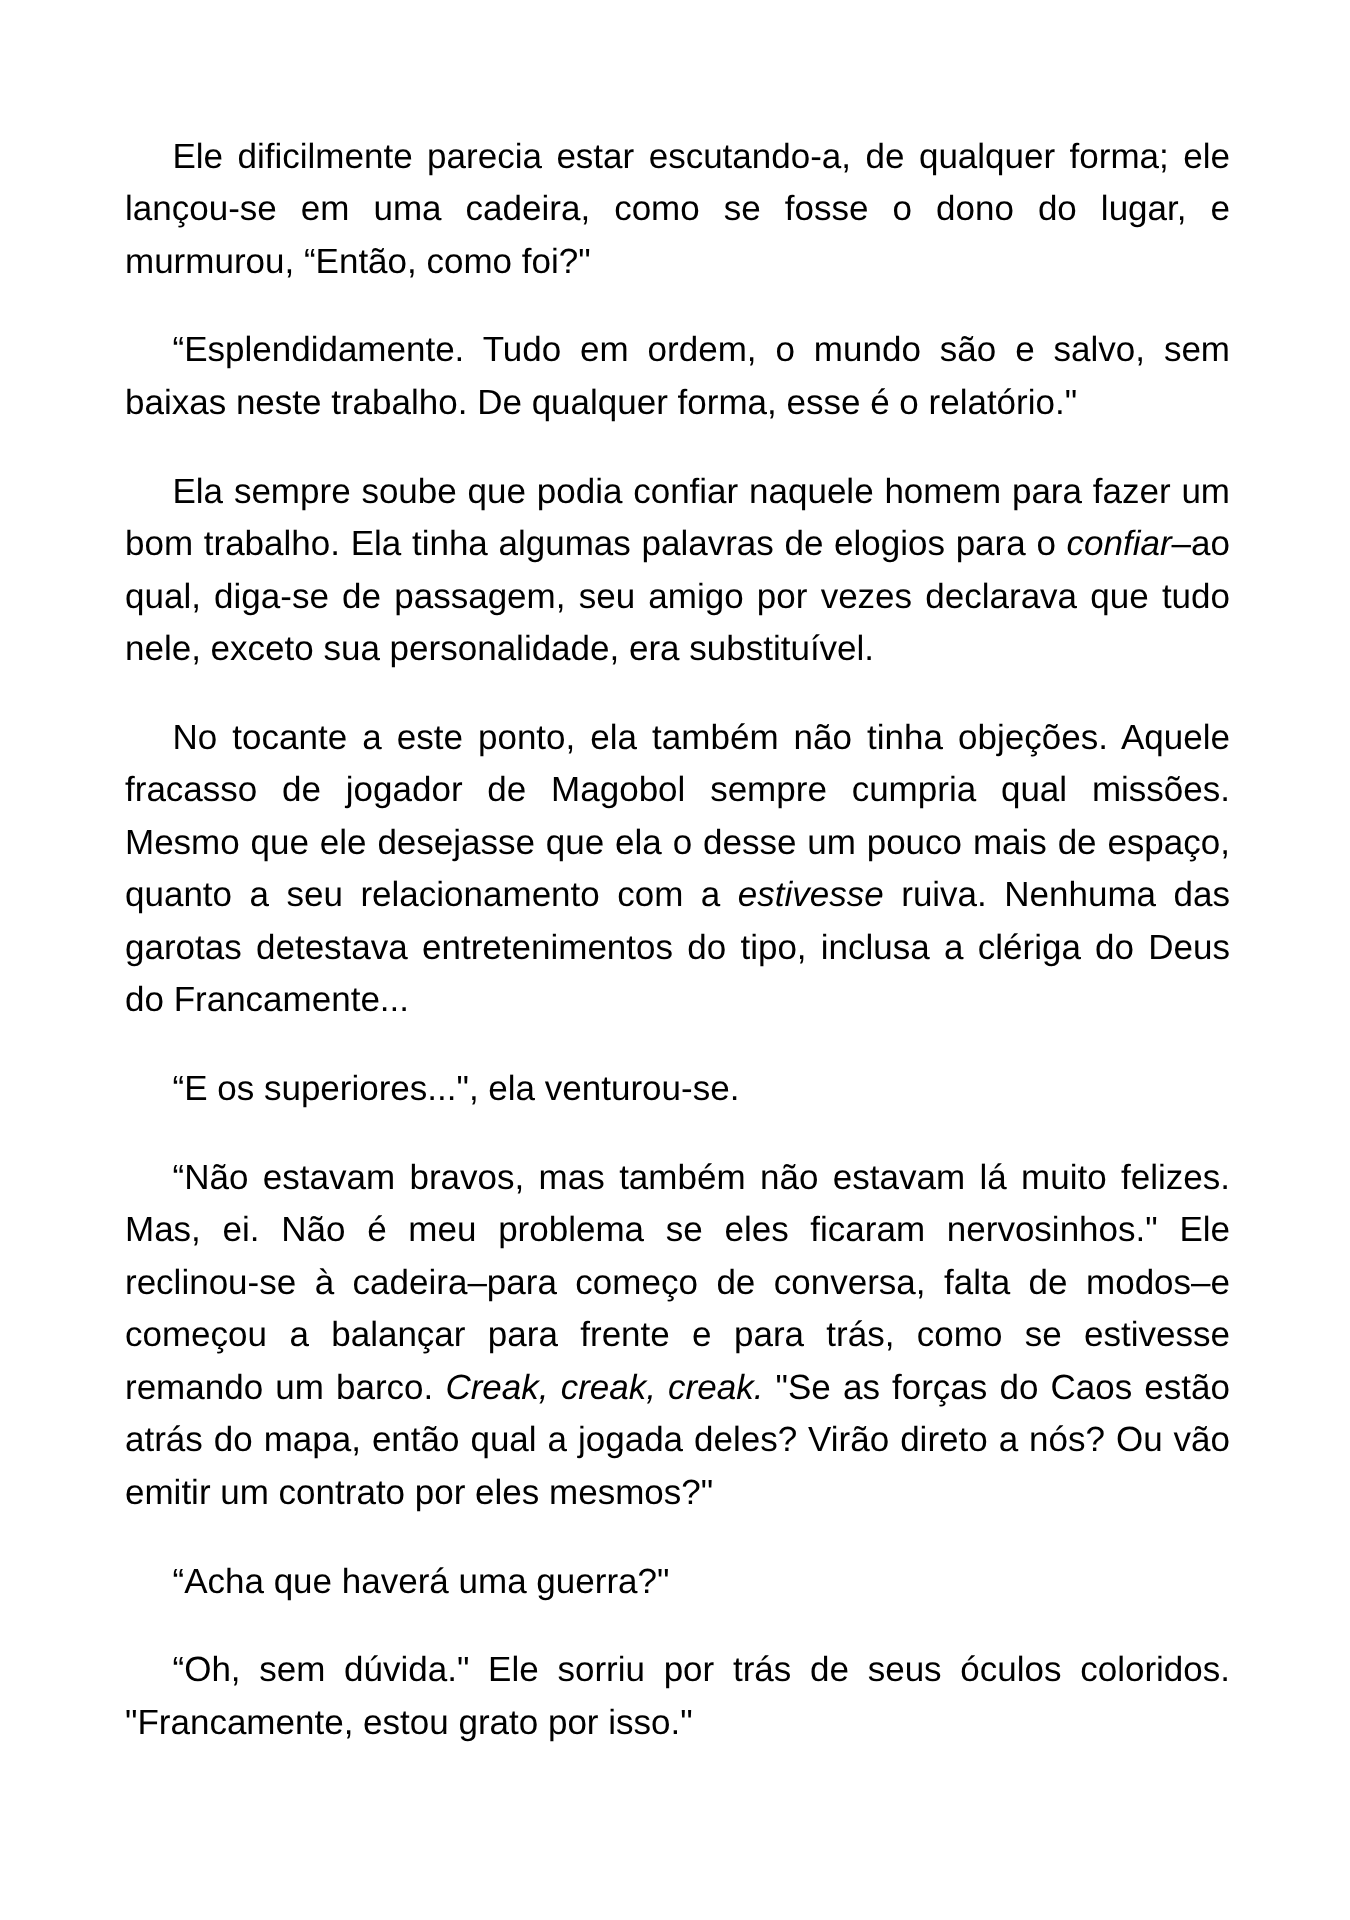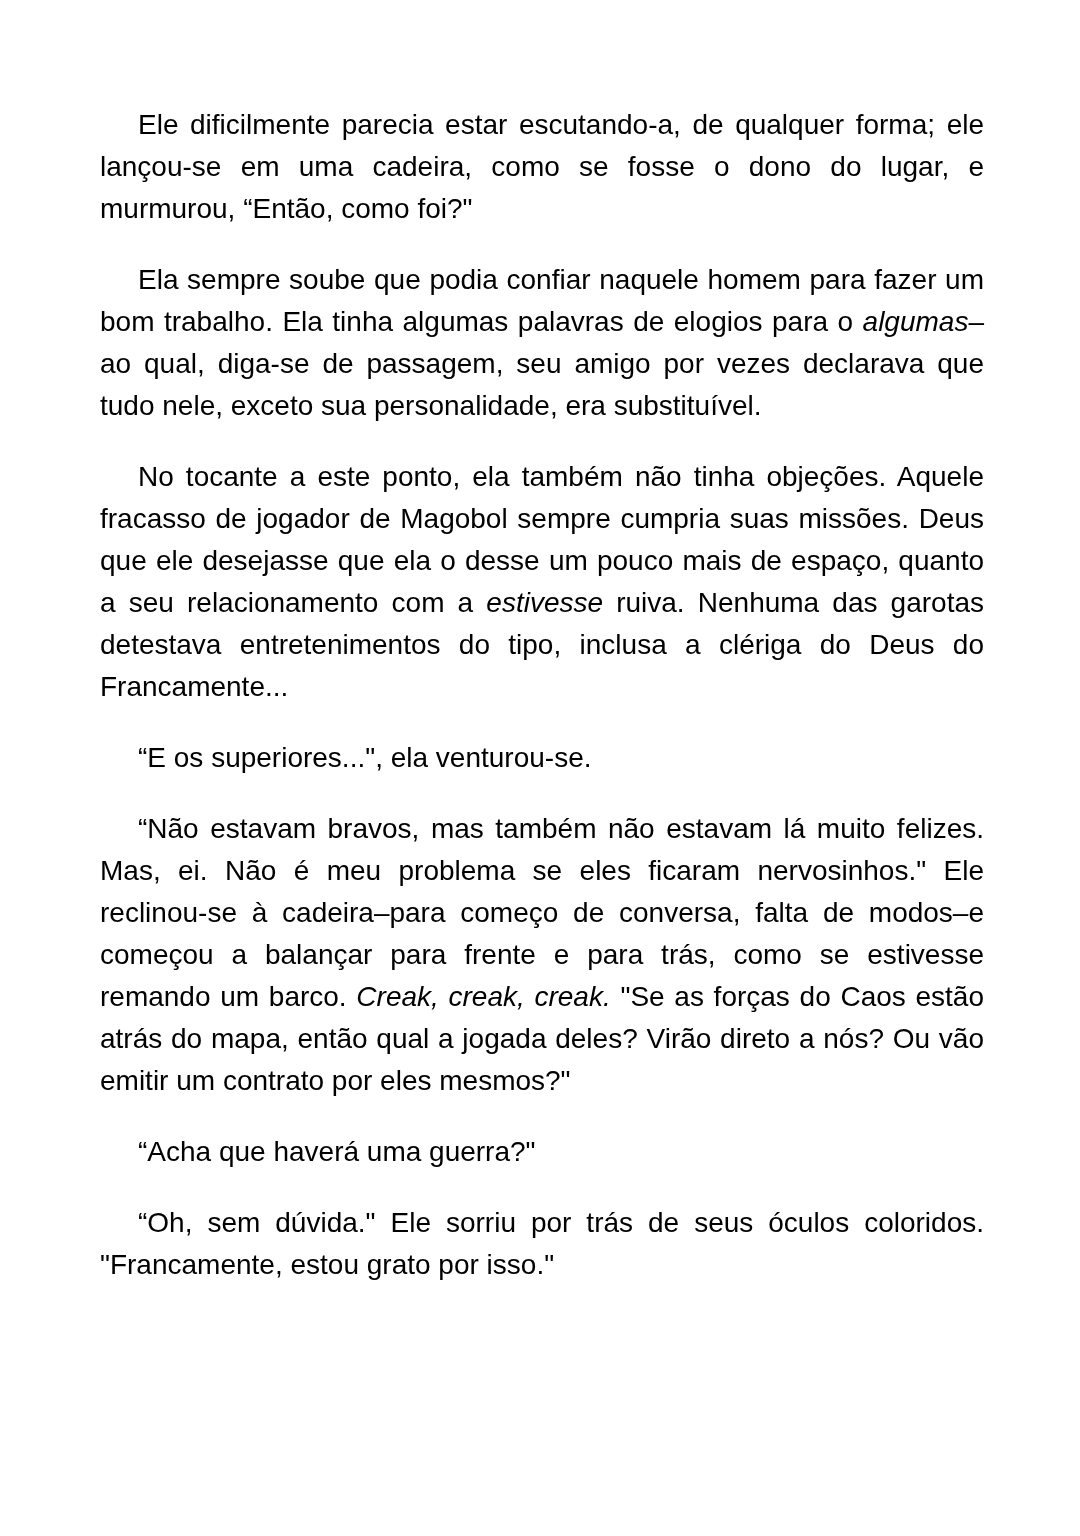--- a/index.html
+++ b/index.html
@@ -74,22 +74,23 @@
 </style>
 </head>
 <body>
 
 <div class="page">
 
   <div class="watermark watermark-top"></div>
 
   <div class="text-body">
       <p class="para"><span>Ele dificilmente parecia estar escutando-a, de qualquer forma; ele lançou-se em uma cadeira, como se fosse o dono do lugar, e murmurou, “Então, como foi?"</span></p>
-      <p class="para"><span>Ela sempre soube que podia confiar naquele homem para fazer um bom trabalho. Ela tinha algumas palavras de elogios para o </span><i>algumas</i><span>–ao qual, diga-se de passagem, seu amigo por vezes declarava que tudo nele, exceto sua personalidade, era substituível.</span></p>
-      <p class="para"><span>No tocante a este ponto, ela também não tinha objeções. Aquele fracasso de jogador de Magobol sempre cumpria suas missões. Deus que ele desejasse que ela o desse um pouco mais de espaço, quanto a seu relacionamento com a </span><i>estivesse</i><span> ruiva. Nenhuma das garotas detestava entretenimentos do tipo, inclusa a clériga do Deus do Francamente...</span></p>
+      <p class="para"><span>“Esplendidamente. Tudo em ordem, o mundo são e salvo, sem baixas neste trabalho. De qualquer forma, esse é o relatório."</span></p>
+      <p class="para"><span>Ela sempre soube que podia confiar naquele homem para fazer um bom trabalho. Ela tinha algumas palavras de elogios para o </span><i>confiar</i><span>–ao qual, diga-se de passagem, seu amigo por vezes declarava que tudo nele, exceto sua personalidade, era substituível.</span></p>
+      <p class="para"><span>No tocante a este ponto, ela também não tinha objeções. Aquele fracasso de jogador de Magobol sempre cumpria qual missões. Mesmo que ele desejasse que ela o desse um pouco mais de espaço, quanto a seu relacionamento com a </span><i>estivesse</i><span> ruiva. Nenhuma das garotas detestava entretenimentos do tipo, inclusa a clériga do Deus do Francamente...</span></p>
       <p class="para short"><span>“E os superiores...", ela venturou-se.</span></p>
       <p class="para"><span>“Não estavam bravos, mas também não estavam lá muito felizes. Mas, ei. Não é meu problema se eles ficaram nervosinhos." Ele reclinou-se à cadeira–para começo de conversa, falta de modos–e começou a balançar para frente e para trás, como se estivesse remando um barco. </span><i>Creak, creak, creak.</i><span> "Se as forças do Caos estão atrás do mapa, então qual a jogada deles? Virão direto a nós? Ou vão emitir um contrato por eles mesmos?"</span></p>
       <p class="para short"><span>“Acha que haverá uma guerra?"</span></p>
       <p class="para"><span>“Oh, sem dúvida." Ele sorriu por trás de seus óculos coloridos. "Francamente, estou grato por isso."</span></p>
     </div>
 
   <div class="watermark watermark-bottom"></div>
 
 </div>
 

